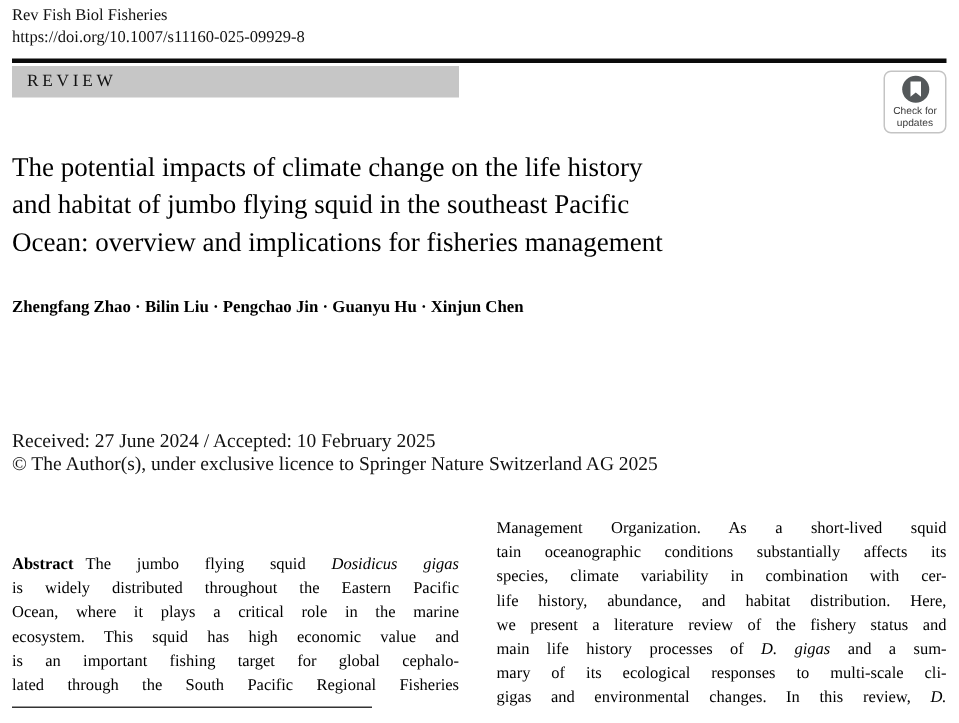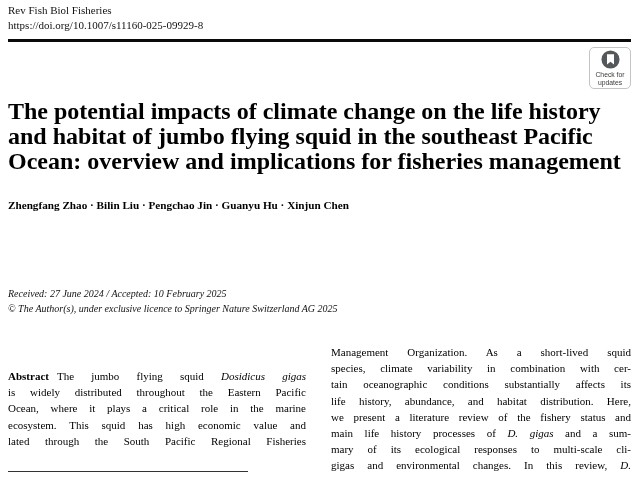--- a/index.html
+++ b/index.html
@@ -46,31 +46,31 @@
     display:flex; flex-direction:column; align-items:center;
     padding-top:2px;
     font-family:"Liberation Sans", sans-serif;
     font-size:6.8px; line-height:7.8px; color:#3a3a3a;
     text-decoration:none; cursor:pointer;
   }
   .check-badge svg { display:block; margin-bottom:2px; }
 
   .title-block {
     position:absolute; left:8px; top:99px; width:625px;
-    font-size:24px; font-weight:bold; line-height:25px;
+    font-size:18px; font-weight:normal; line-height:25px;
     white-space:nowrap;
   }
   .authors-block {
     position:absolute; left:8px; top:197px; width:625px;
     font-size:11.2px; font-weight:bold; line-height:16.5px;
     white-space:nowrap;
   }
   .meta-block {
     position:absolute; left:8px; top:287px; width:620px;
-    font-size:10px; line-height:14.5px; color:#111;font-style:italic;
+    font-size:13px; line-height:14.5px; color:#111;
   }
   .abstract-left {
     position:absolute; left:8px; top:344px; width:298px;
     font-size:11px; line-height:16.2px;margin-top:24px;
   }
   .abstract-right {
     position:absolute; left:331px; top:344px; width:300px;
     font-size:11px; line-height:16.2px;
   }
   .justify .tline {
@@ -86,20 +86,21 @@
 </head>
 <body>
 
 <div class="page">
 
   <div class="journal-line">Rev Fish Biol Fisheries</div>
   <div class="doi-line">https://doi.org/10.1007/s11160-025-09929-8</div>
 
   <div class="top-rule"></div>
 
+  <div class="review-badge">REVIEW</div>
 
   <a class="check-badge">
     <svg viewBox="0 0 20 20" width="19" height="19" aria-hidden="true">
       <circle cx="10" cy="10" r="9.5" fill="#54585a"></circle>
       <path d="M6.3 4.6 h7.4 v10.6 l-3.7 -2.9 -3.7 2.9 z" fill="#ffffff"></path>
     </svg>
     <span>Check for</span>
     <span>updates</span>
   </a>
 
@@ -116,27 +117,28 @@
   <div class="meta-block">
     <div>Received: 27 June 2024 / Accepted: 10 February 2025</div>
     <div>© The Author(s), under exclusive licence to Springer Nature Switzerland AG 2025</div>
   </div>
 
   <div class="abstract-left justify">
       <div class="tline"><span class="bd gap">Abstract</span><span>The jumbo flying squid </span><span class="it">Dosidicus gigas</span></div>
       <div class="tline"><span>is widely distributed throughout the Eastern Pacific</span></div>
       <div class="tline"><span>Ocean, where it plays a critical role in the marine</span></div>
       <div class="tline"><span>ecosystem. This squid has high economic value and</span></div>
+      <div class="tline"><span>is an important fishing target for global cephalo-</span></div>
       <div class="tline"><span>lated through the South Pacific Regional Fisheries</span></div>
     </div>
 
   <div class="abstract-right justify">
       <div class="tline"><span>Management Organization. As a short-lived squid</span></div>
+      <div class="tline"><span>tain oceanographic conditions substantially affects its</span></div>
       <div class="tline"><span>species, climate variability in combination with cer-</span></div>
-      <div class="tline"><span>tain oceanographic conditions substantially affects its</span></div>
       <div class="tline"><span>life history, abundance, and habitat distribution. Here,</span></div>
       <div class="tline"><span>we present a literature review of the fishery status and</span></div>
       <div class="tline"><span>main life history processes of </span><span class="it">D. gigas</span><span> and a sum-</span></div>
       <div class="tline"><span>mary of its ecological responses to multi-scale cli-</span></div>
       <div class="tline"><span>gigas and environmental changes. In this review, </span><span class="it">D.</span></div>
     </div>
 
   <div class="footnote-rule"></div>
 
 </div>

